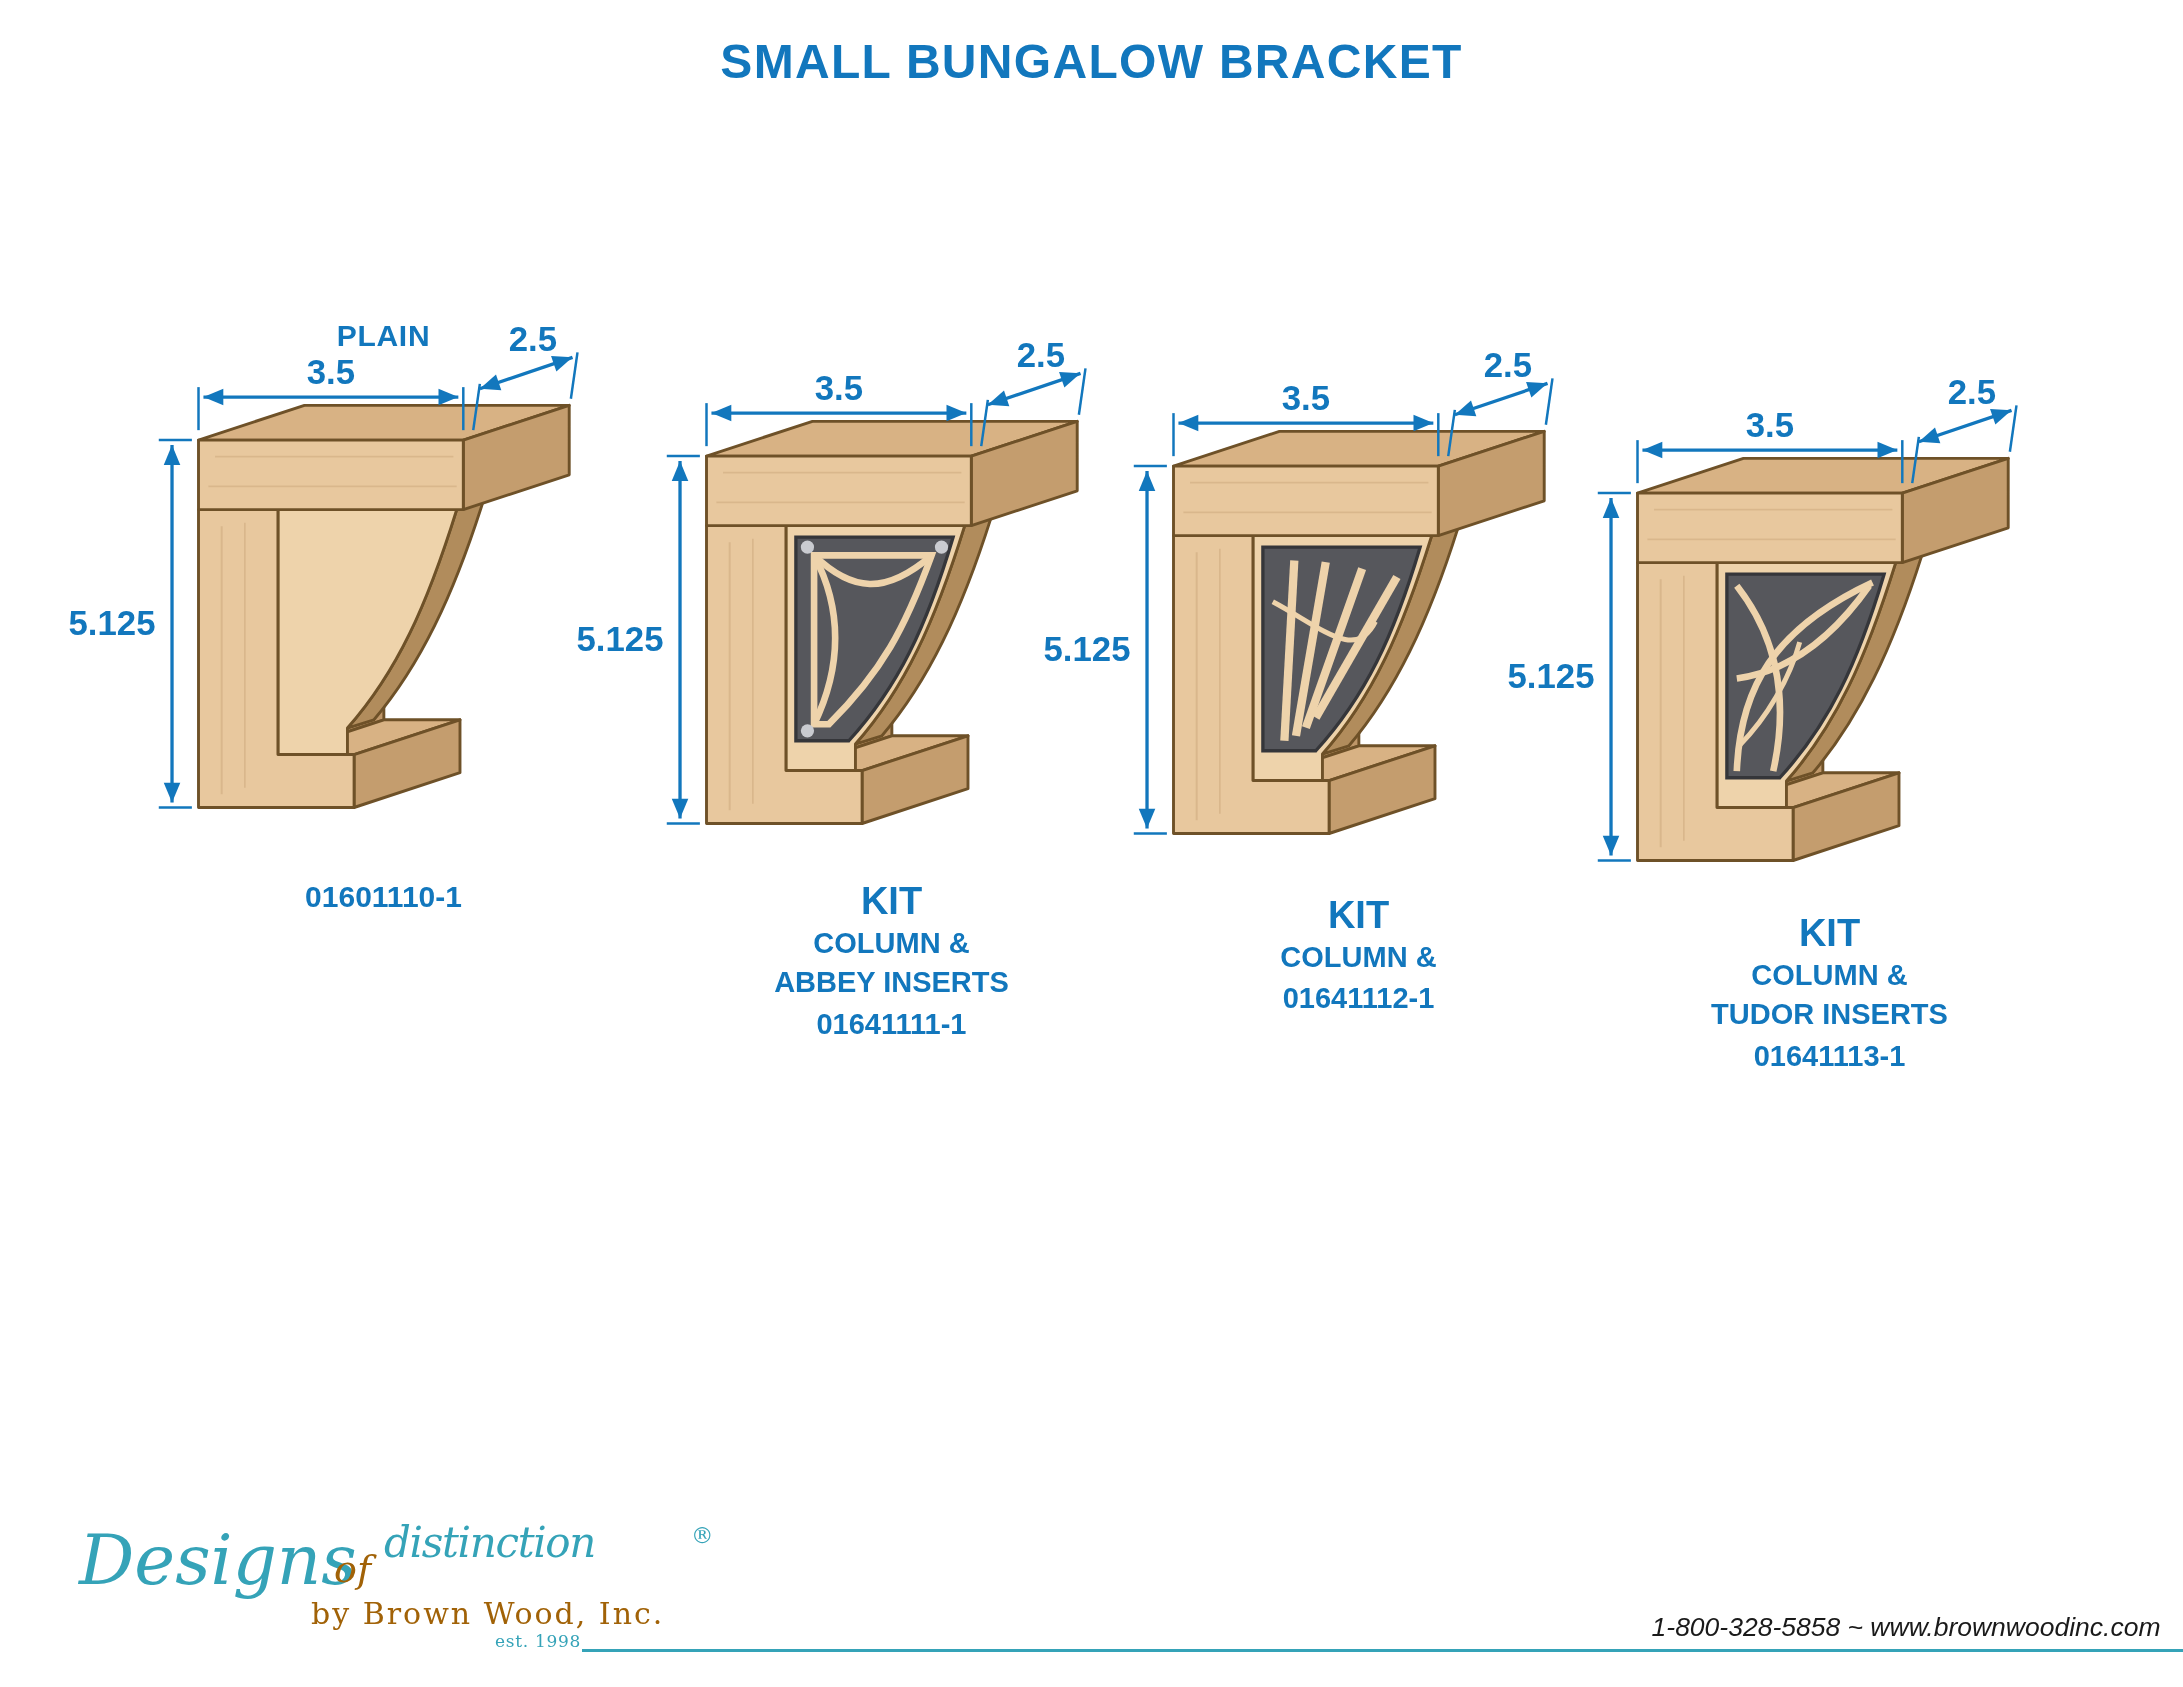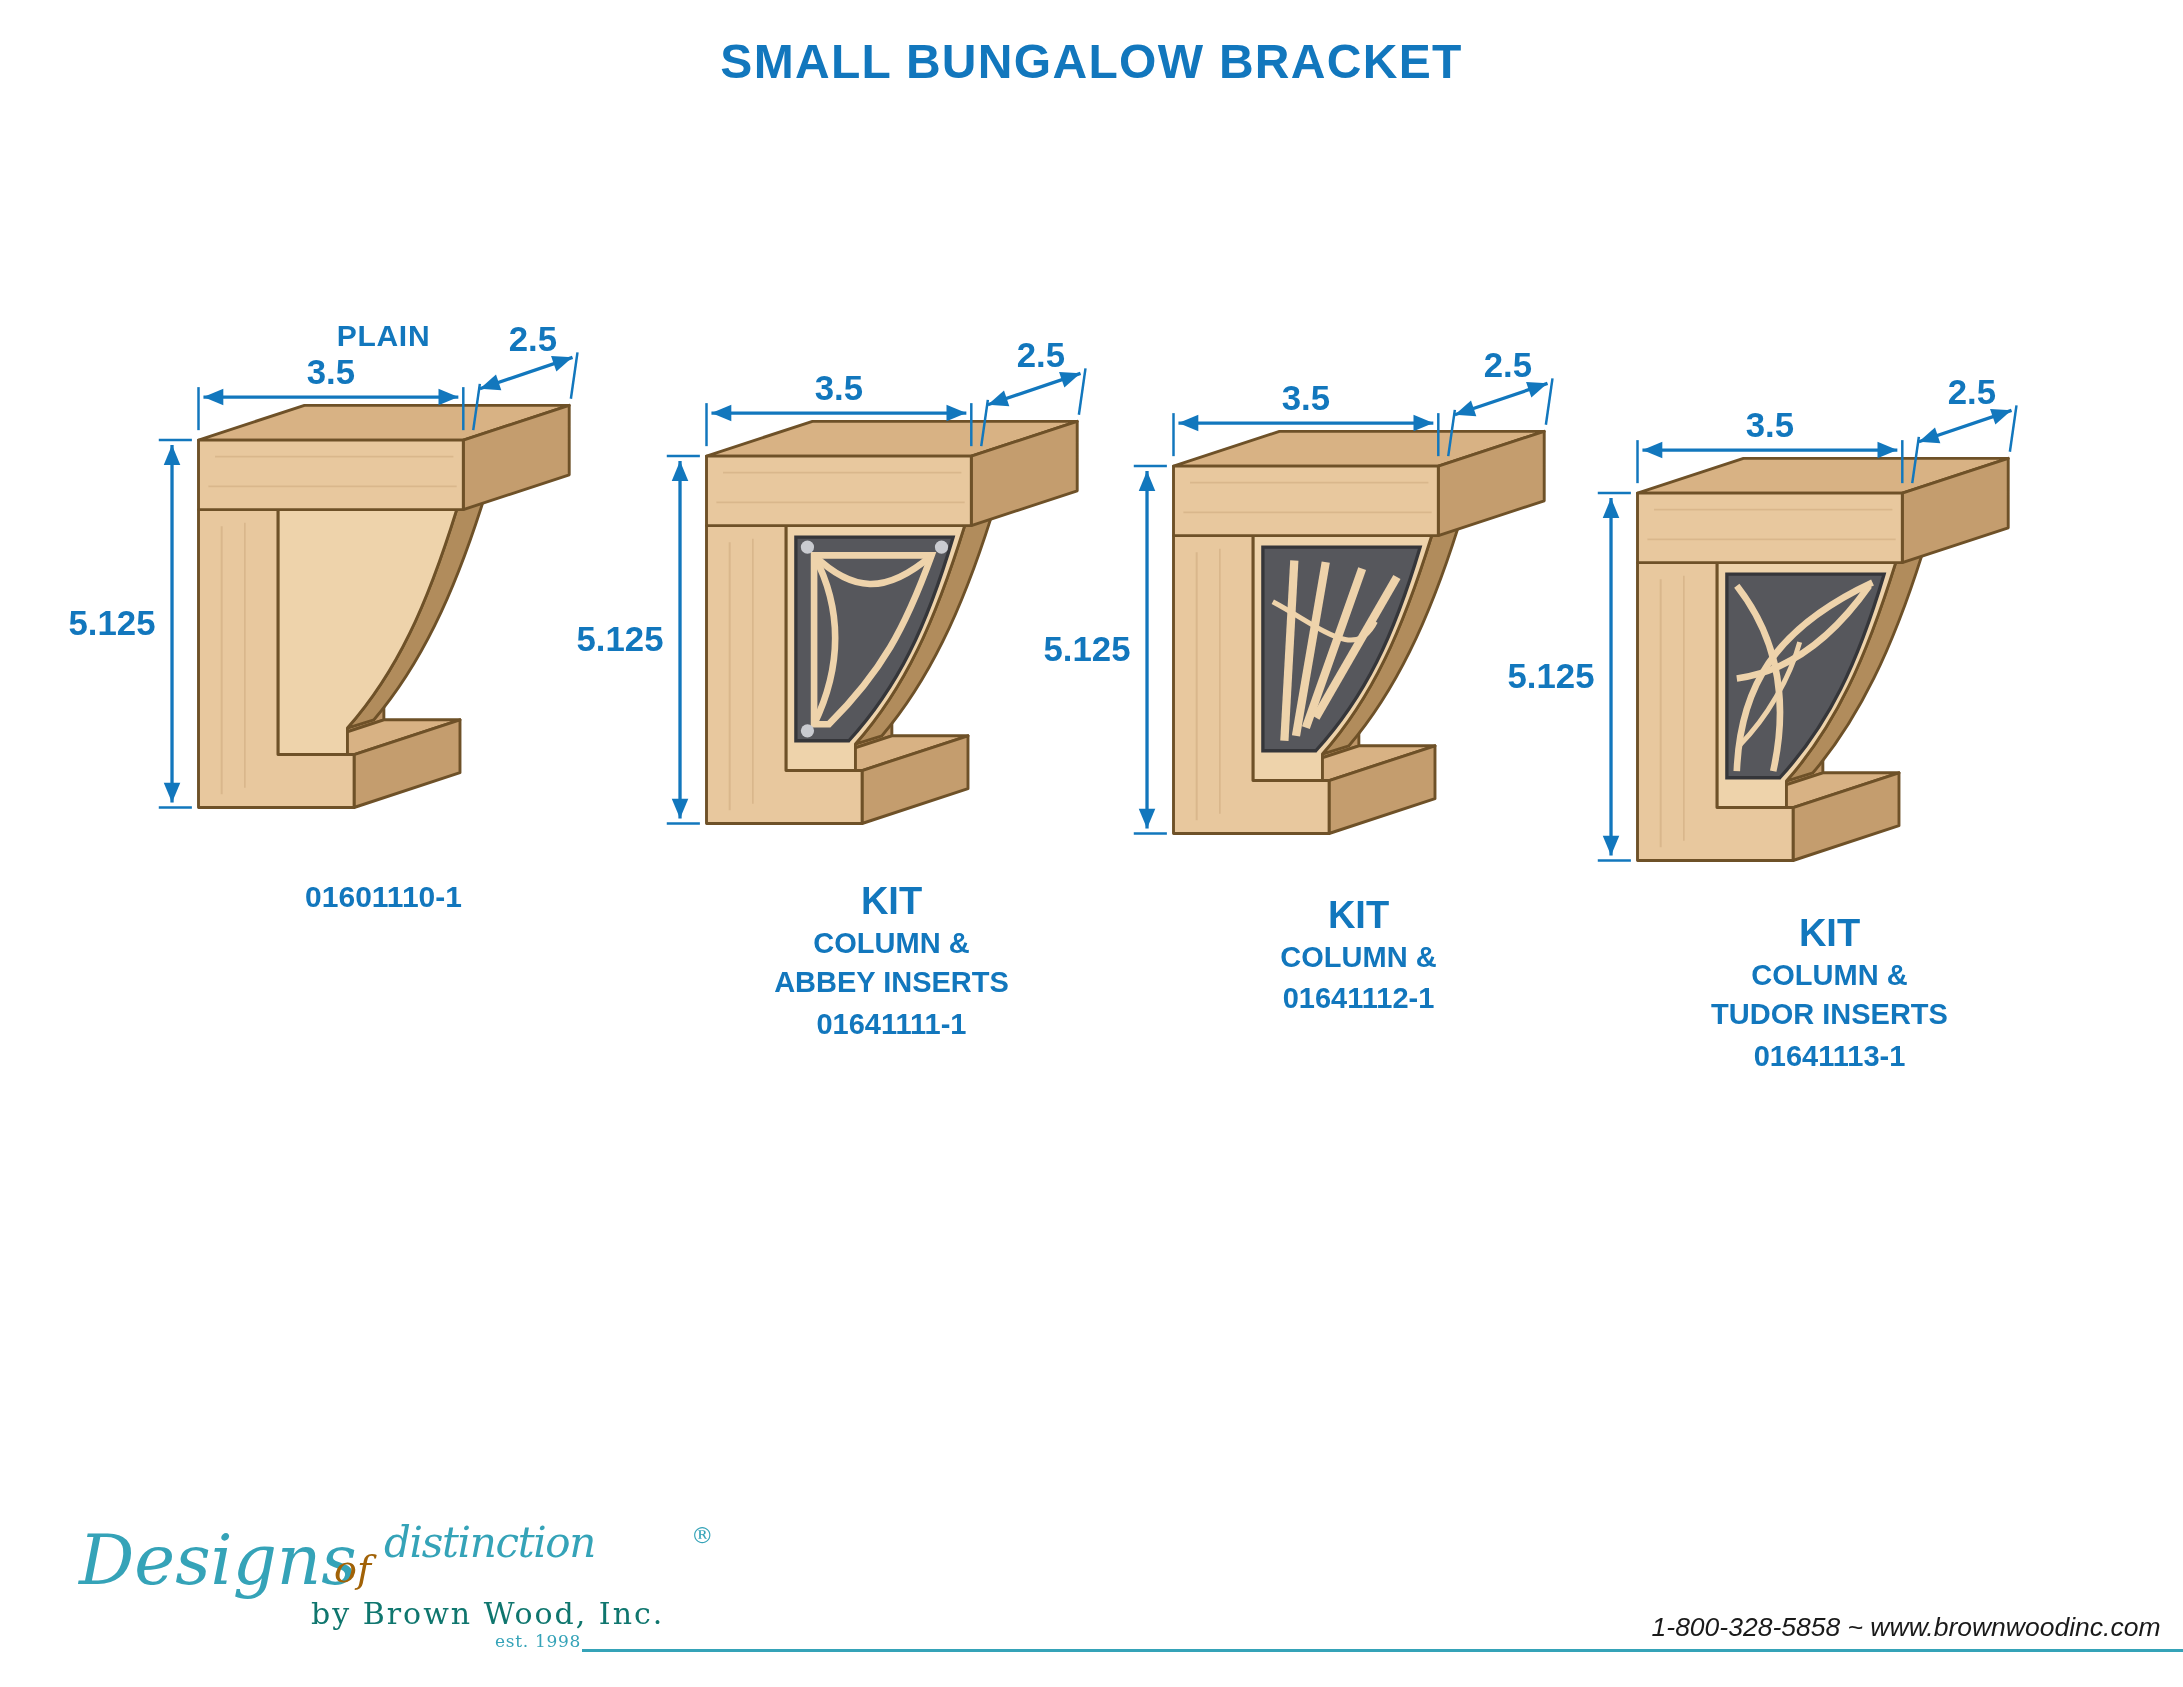--- a/index.html
+++ b/index.html
@@ -39,21 +39,21 @@
   }
   .logo-distinction {
     position:absolute; left:384px; top:1518px; color:#35a3b8;
     font-family:"DejaVu Serif", serif; font-style:italic; font-size:42px; letter-spacing:-1.3px;
   }
   .logo-reg {
     position:absolute; left:691px; top:1522px; color:#35a3b8;
     font-family:"DejaVu Serif", serif; font-size:22.5px;
   }
   .logo-by {
-    position:absolute; left:311px; top:1596px; color:#0f766e;
+    position:absolute; left:311px; top:1596px; color:#a16207;
     font-family:"DejaVu Serif", serif; font-size:30px; letter-spacing:2px;
   }
   .logo-est {
     position:absolute; left:495px; top:1631px; color:#35a3b8;
     font-family:"DejaVu Serif", serif; font-size:17px; letter-spacing:0.7px;
   }
   .footer-rule {
     position:absolute; left:582px; right:0; top:1649px; height:2.6px; background:#35a3b8;
   }
   .footer-contact {

